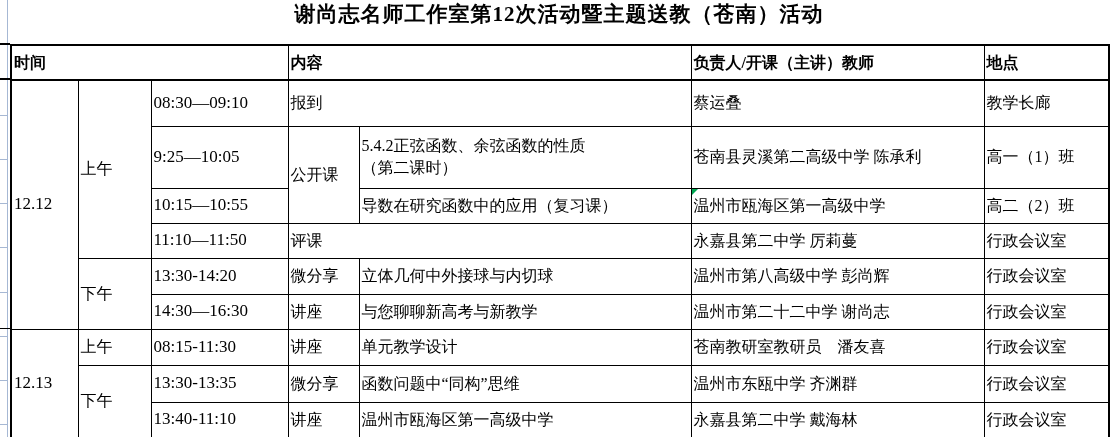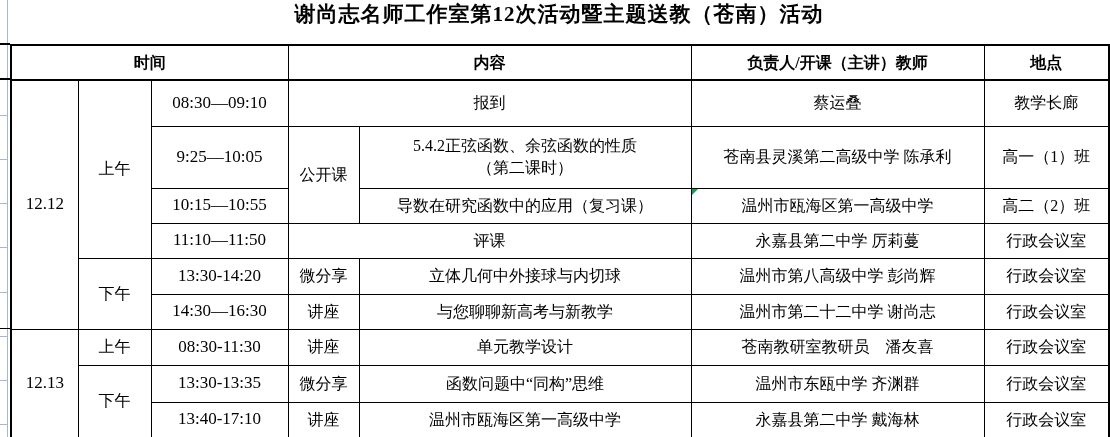--- a/index.html
+++ b/index.html
@@ -17,22 +17,22 @@
     position:absolute;left:10px;top:0;width:1098px;height:27px;
     display:flex;align-items:center;justify-content:center;
     font-size:21px;font-weight:bold;letter-spacing:1px;
   }
   
   table.sched{
     position:absolute;left:10px;top:44px;width:1098px;
     border-collapse:collapse;table-layout:fixed;border:2px solid #000;
   }
   .sched td{
-    border:1px solid #000;text-align:center;vertical-align:middle;
-    font-size:16px;padding:0 11px;overflow:hidden;line-height:1.35;
+    border:1px solid #000;text-align:left;vertical-align:middle;
+    font-size:16px;padding:0 2px;overflow:hidden;line-height:1.35;
   }
   .sched tr.head td{font-weight:bold;border-bottom:2px solid #000;}
   .sched td.time{font-size:17px;}
   .sched td.datec{font-size:17px;}
   .sched td.prewrap{white-space:pre-line;}
   .sched td.rel{position:relative;margin-top:13px;}
   .corner-marker{
     position:absolute;left:0;top:0;width:0;height:0;
     border-top:6px solid #00a651;border-right:6px solid transparent;
   }
@@ -126,38 +126,38 @@
       <td class="time">14:30—16:30</td>
       <td>讲座</td>
       <td>与您聊聊新高考与新教学</td>
       <td>温州市第二十二中学 谢尚志</td>
       <td>行政会议室</td>
     </tr>
 
     <tr style="height:36px">
       <td class="datec" rowspan="3">12.13</td>
       <td>上午</td>
-      <td class="time">08:30-11:30</td>
+      <td class="time">08:15-11:30</td>
       <td>讲座</td>
       <td>单元教学设计</td>
       <td>苍南教研室教研员　潘友喜</td>
       <td>行政会议室</td>
     </tr>
 
     <tr style="height:37px">
       <td rowspan="2">下午</td>
       <td class="time">13:30-13:35</td>
       <td>微分享</td>
       <td>函数问题中“同构”思维</td>
       <td>温州市东瓯中学 齐渊群</td>
       <td>行政会议室</td>
     </tr>
 
     <tr style="height:36px">
-      <td class="time">13:40-17:10</td>
+      <td class="time">13:40-11:10</td>
       <td>讲座</td>
       <td>温州市瓯海区第一高级中学</td>
       <td>永嘉县第二中学 戴海林</td>
       <td>行政会议室</td>
     </tr>
   </tbody>
     </table>
 </div>
 
 </body></html>

